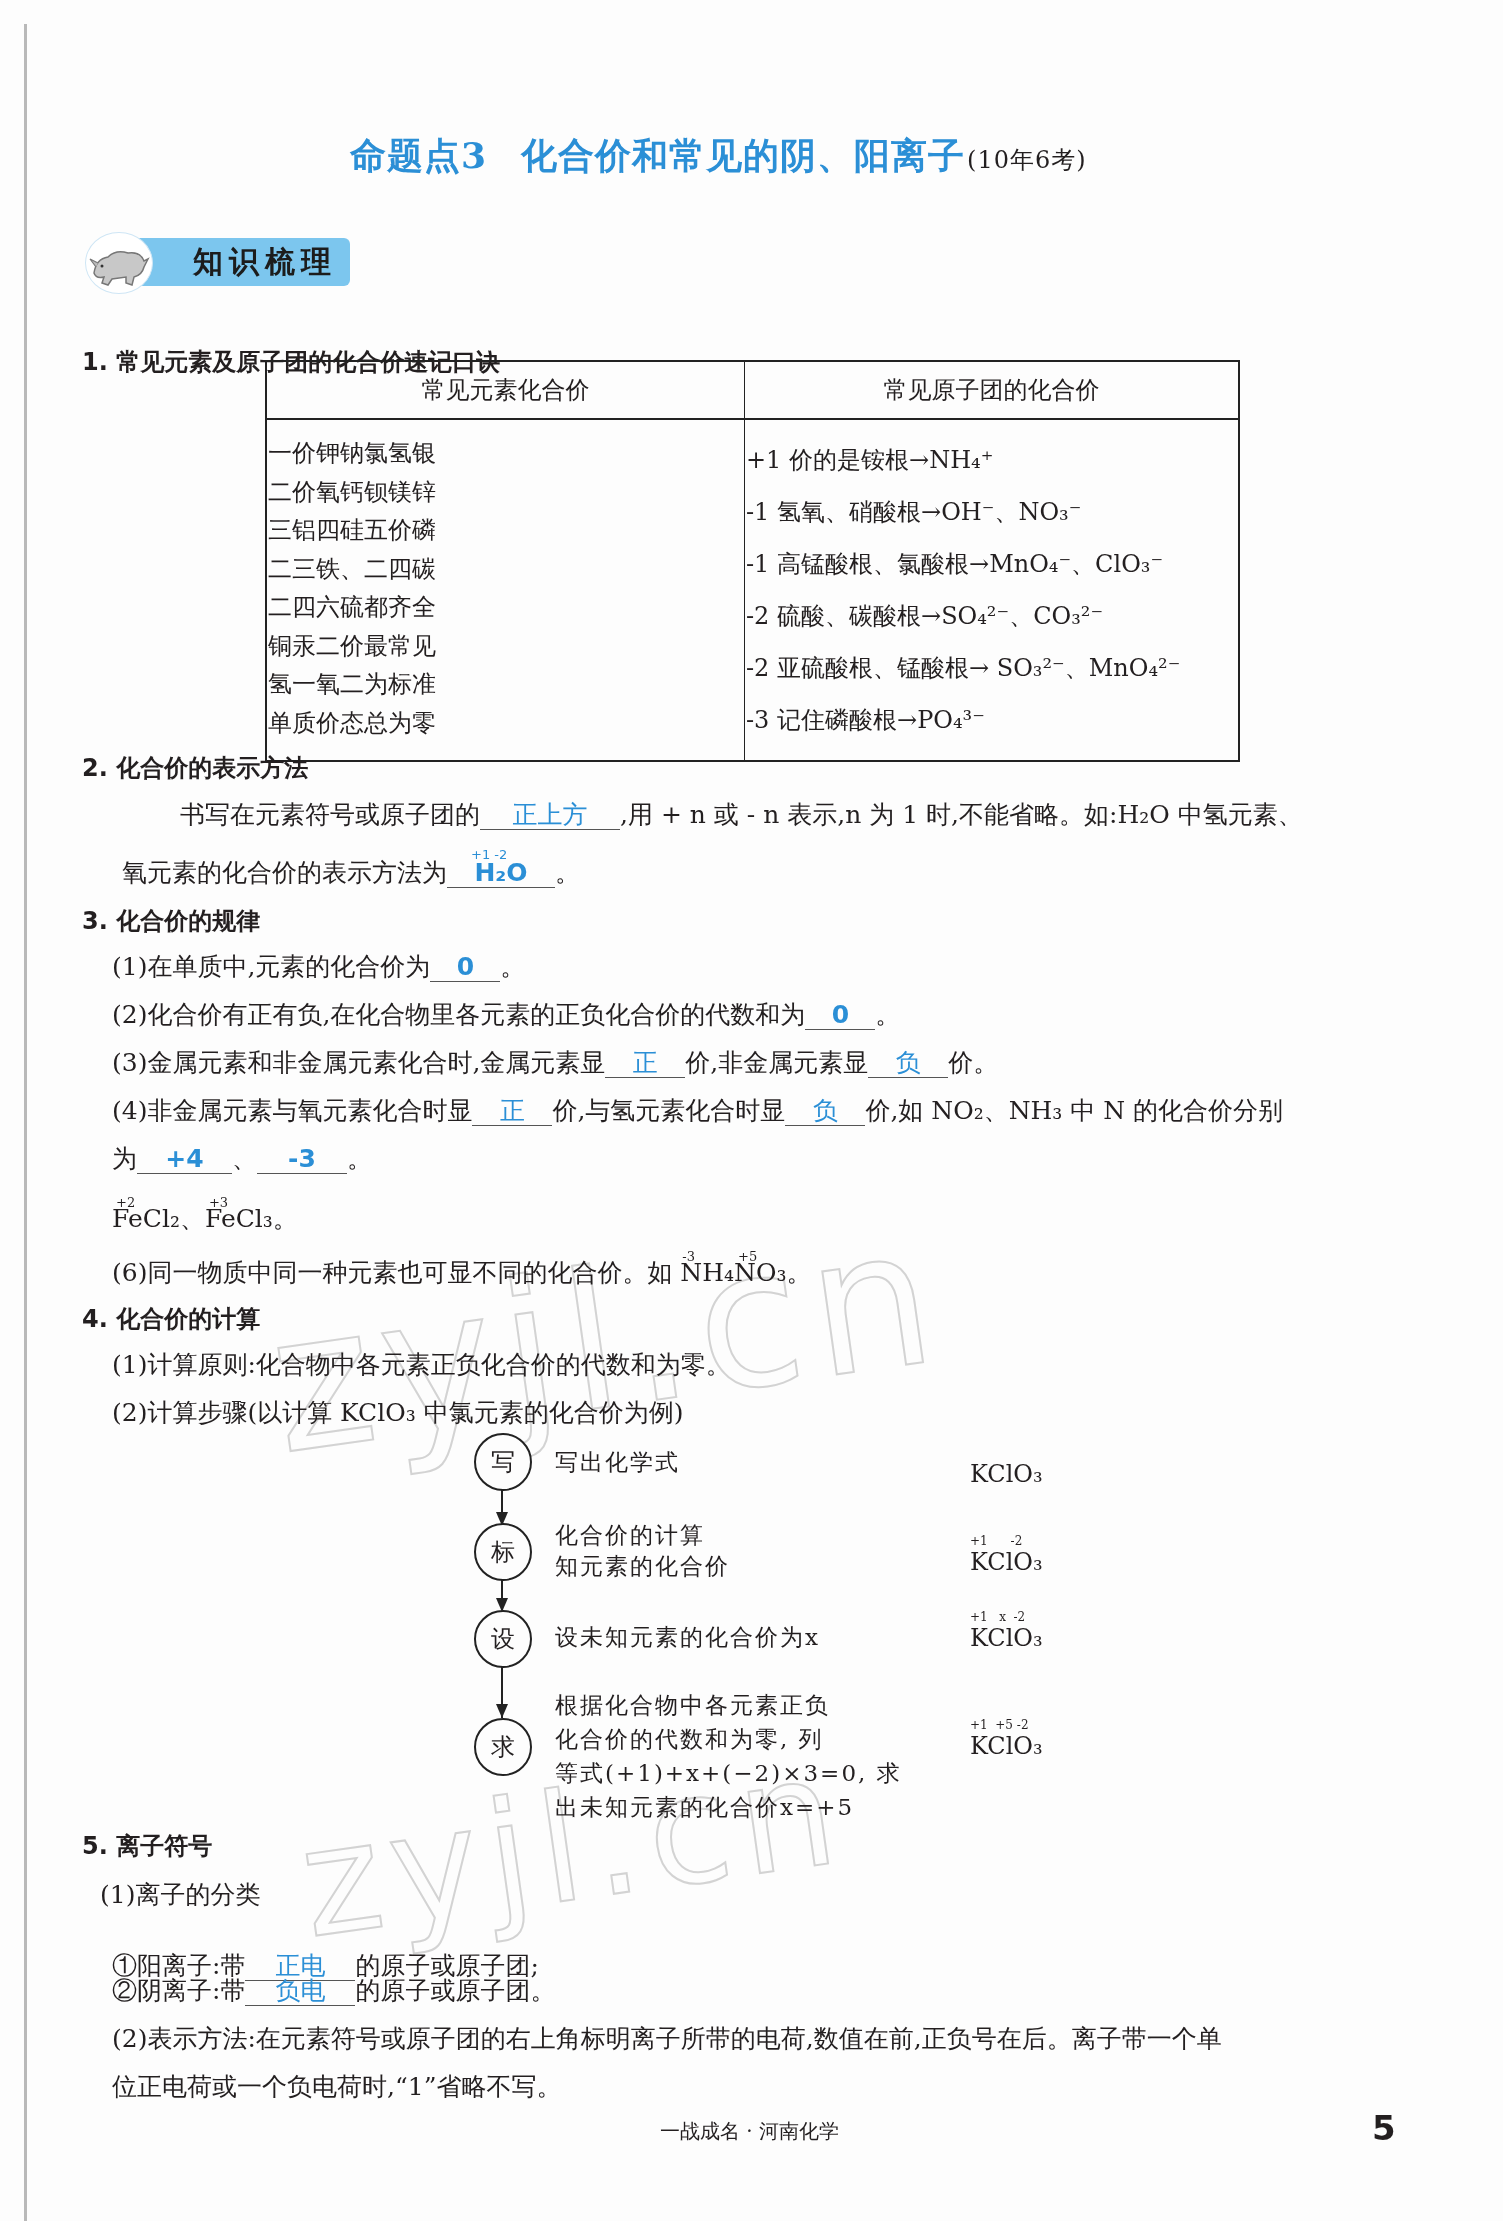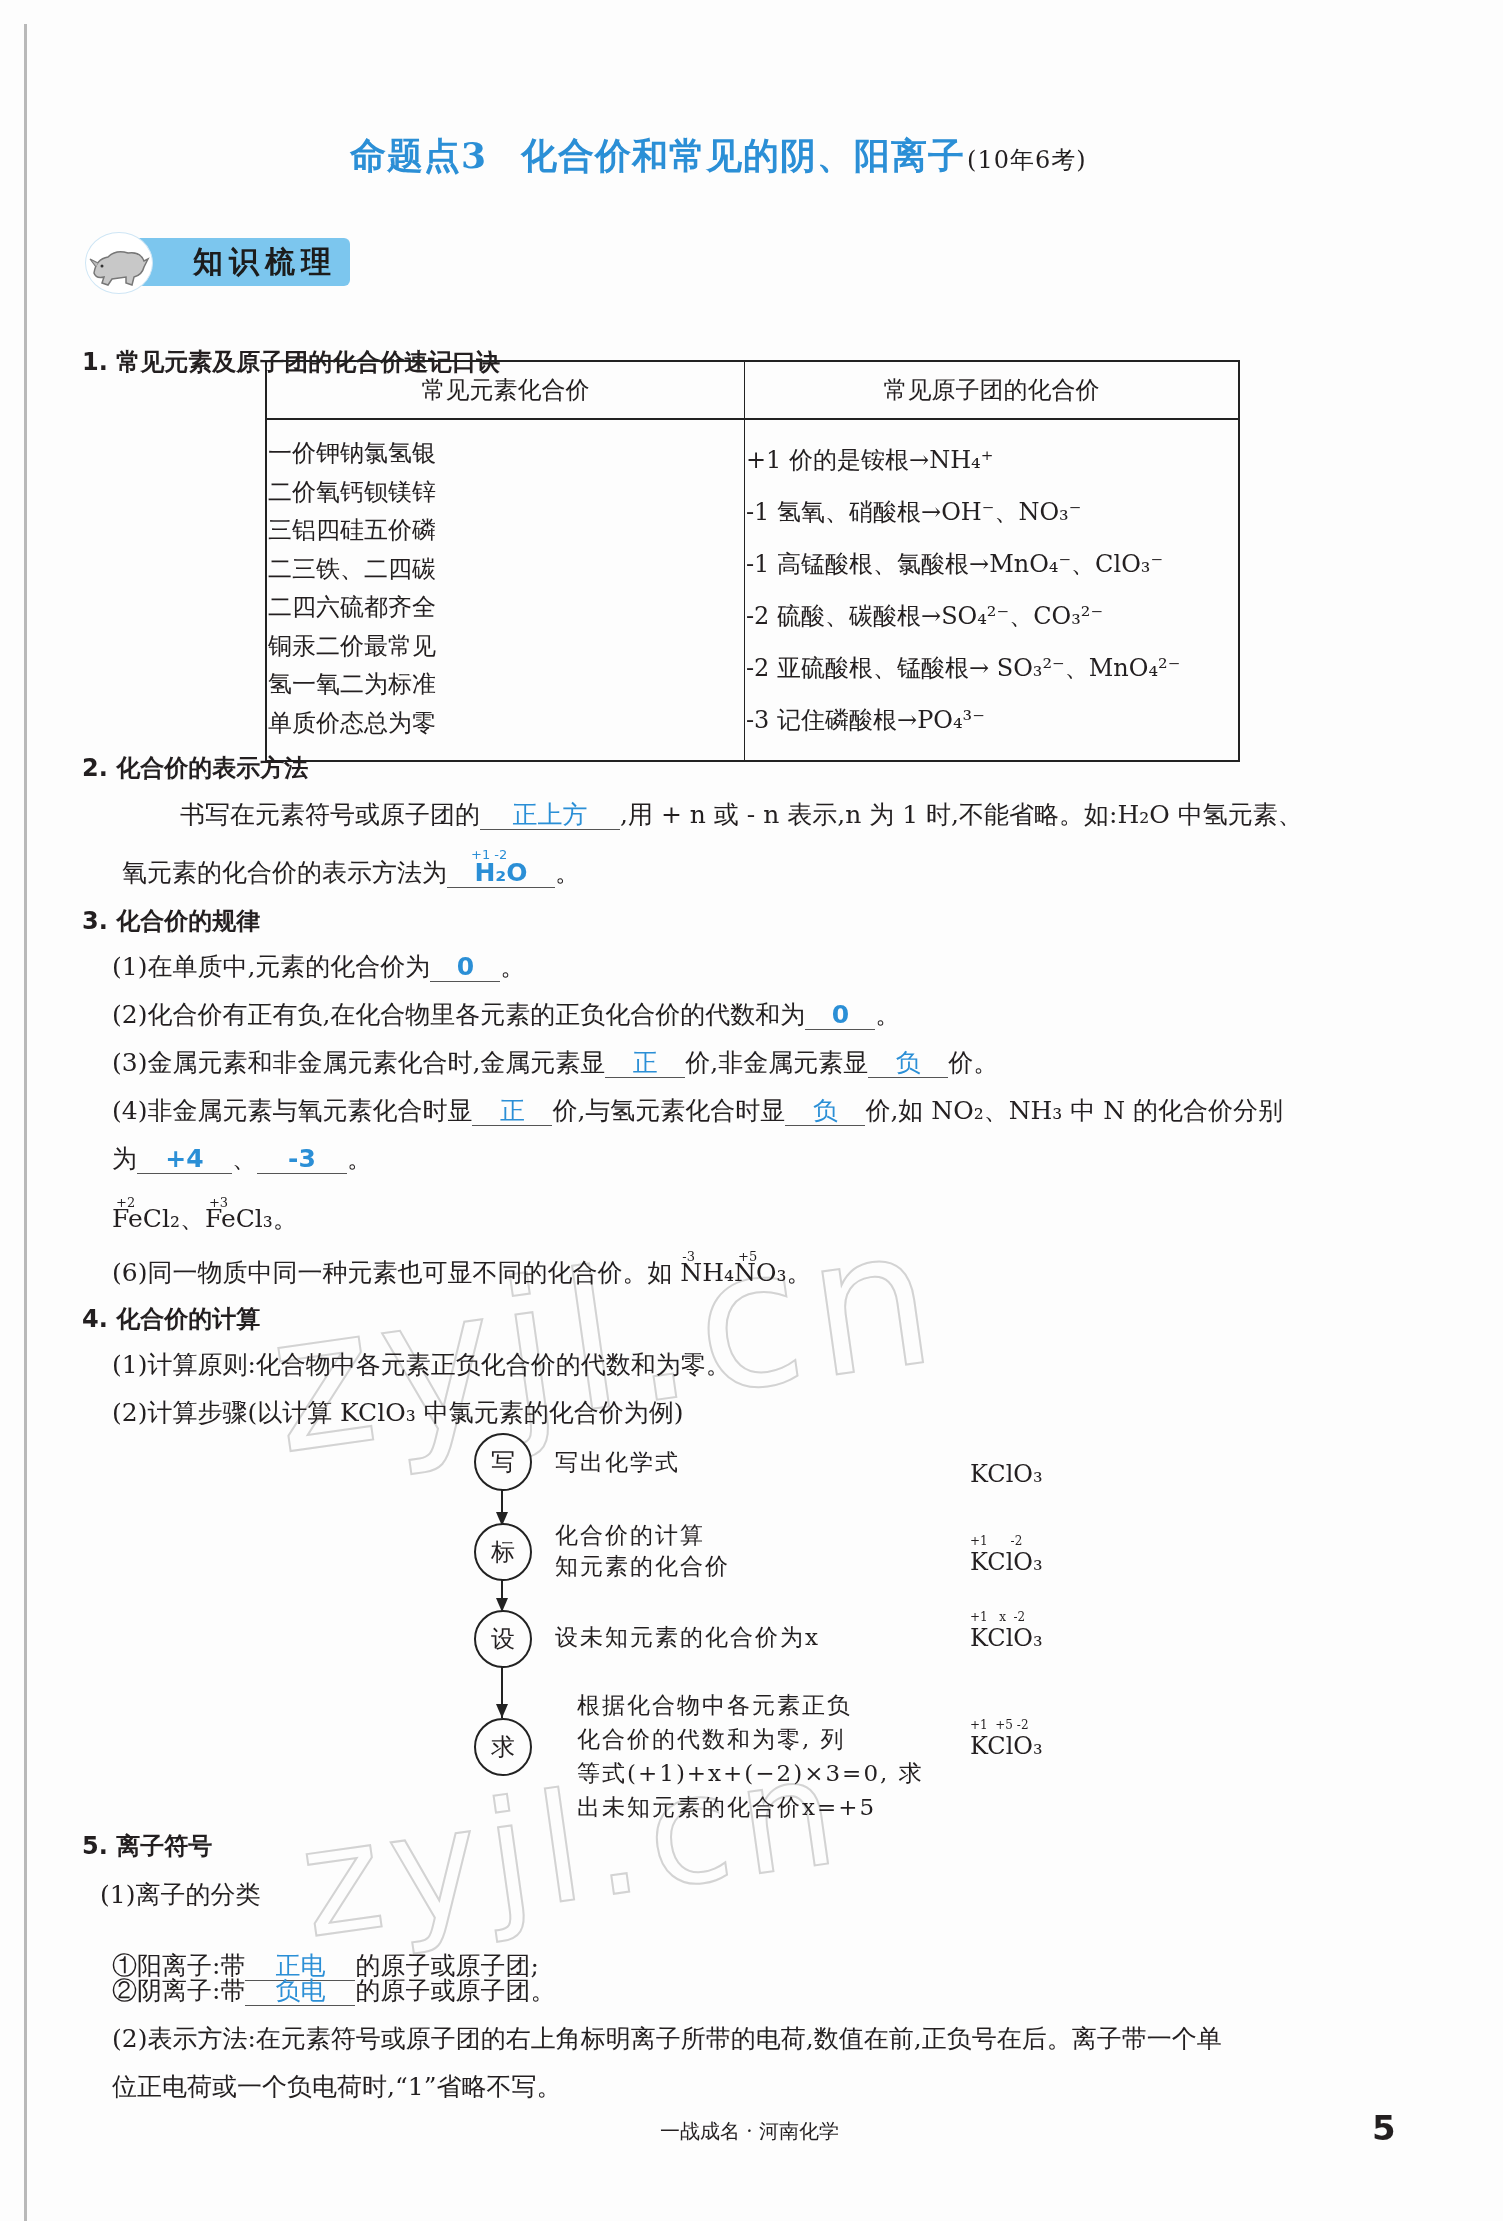--- a/index.html
+++ b/index.html
@@ -153,21 +153,21 @@
 <div class="abs steptext" style="left:555px; top:1447px;">
   <div>写出化学式</div>
 </div>
 <div class="abs steptext" style="left:555px; top:1520px;">
   <div>化合价的计算</div>
   <div>知元素的化合价</div>
 </div>
 <div class="abs steptext" style="left:555px; top:1622px;">
   <div>设未知元素的化合价为x</div>
 </div>
-<div class="abs steptext" style="left:577px; top:1688px; line-height:34px;">
+<div class="abs steptext" style="left:555px; top:1688px; line-height:34px;">
   <div>根据化合物中各元素正负</div>
   <div>化合价的代数和为零, 列</div>
   <div>等式(+1)+x+(−2)×3=0, 求</div>
   <div>出未知元素的化合价x=+5</div>
 </div>
 
 <div class="abs formula" style="left:970px; top:1460px;"><span>KClO₃</span></div>
 <div class="abs formula" style="left:970px; top:1548px;"><span class="tags">+1      -2</span><span>KClO₃</span></div>
 <div class="abs formula" style="left:970px; top:1624px;"><span class="tags">+1   x  -2</span><span>KClO₃</span></div>
 <div class="abs formula" style="left:970px; top:1732px;"><span class="tags">+1  +5 -2</span><span>KClO₃</span></div>

